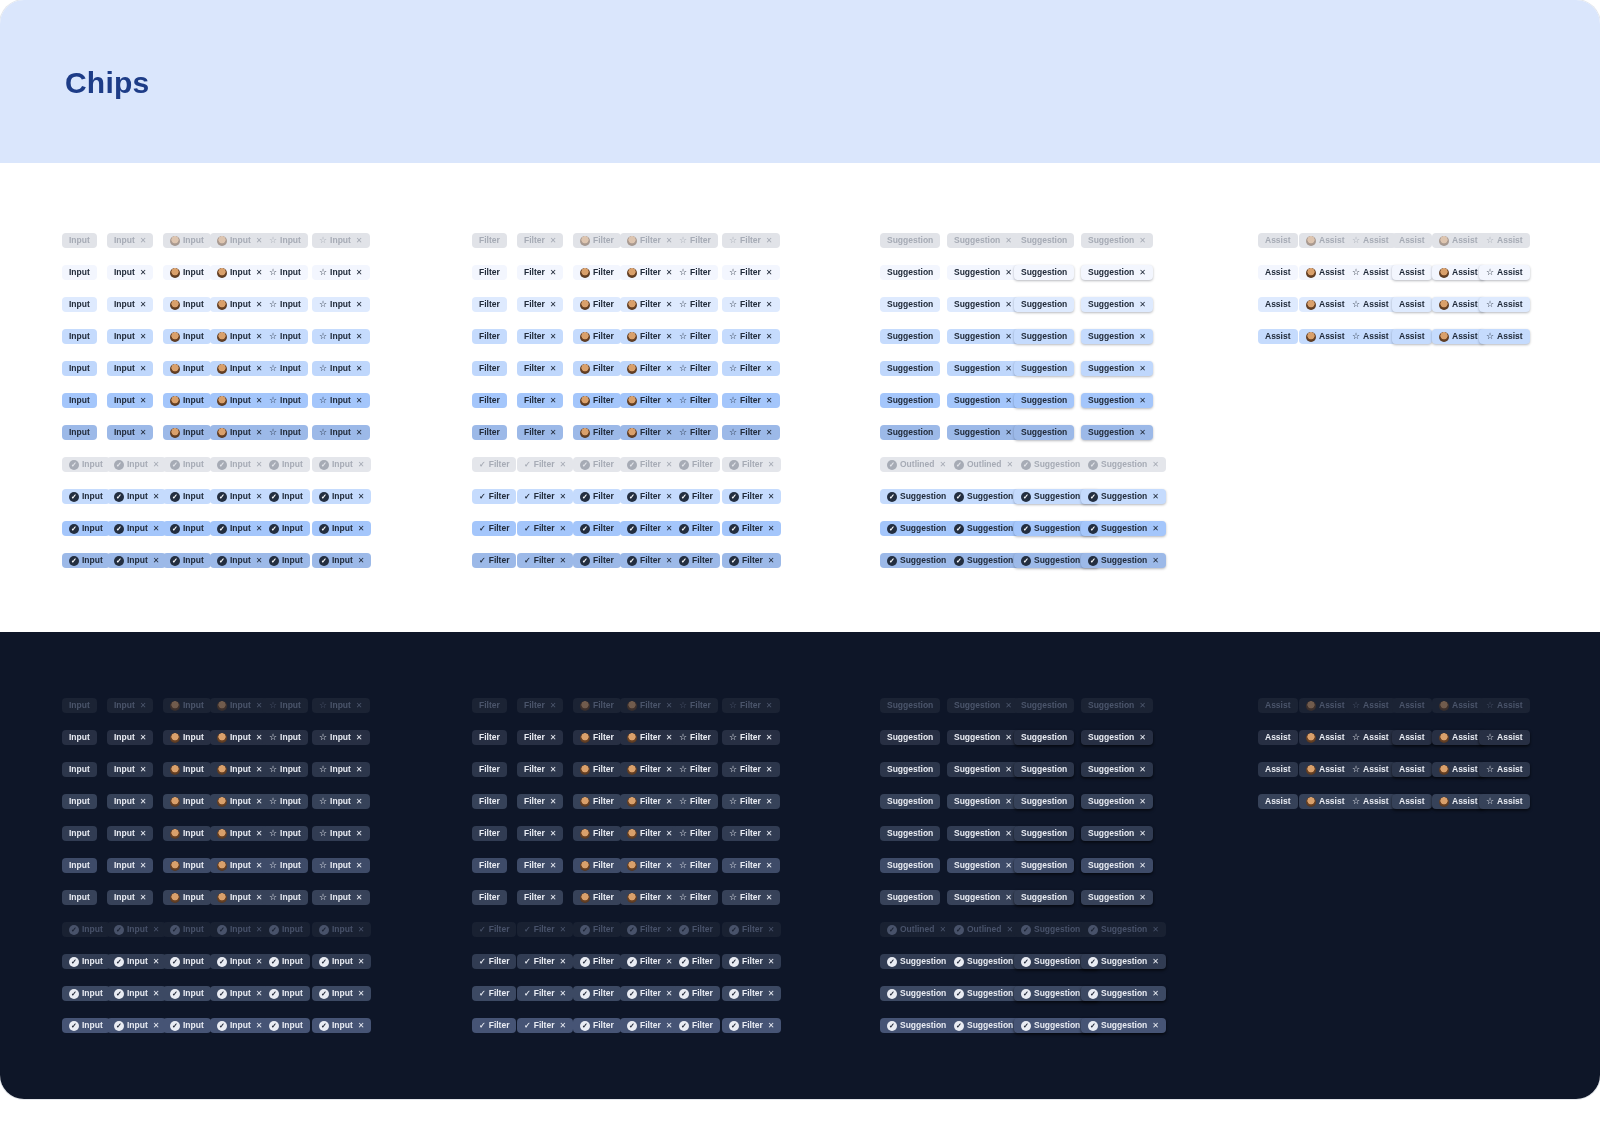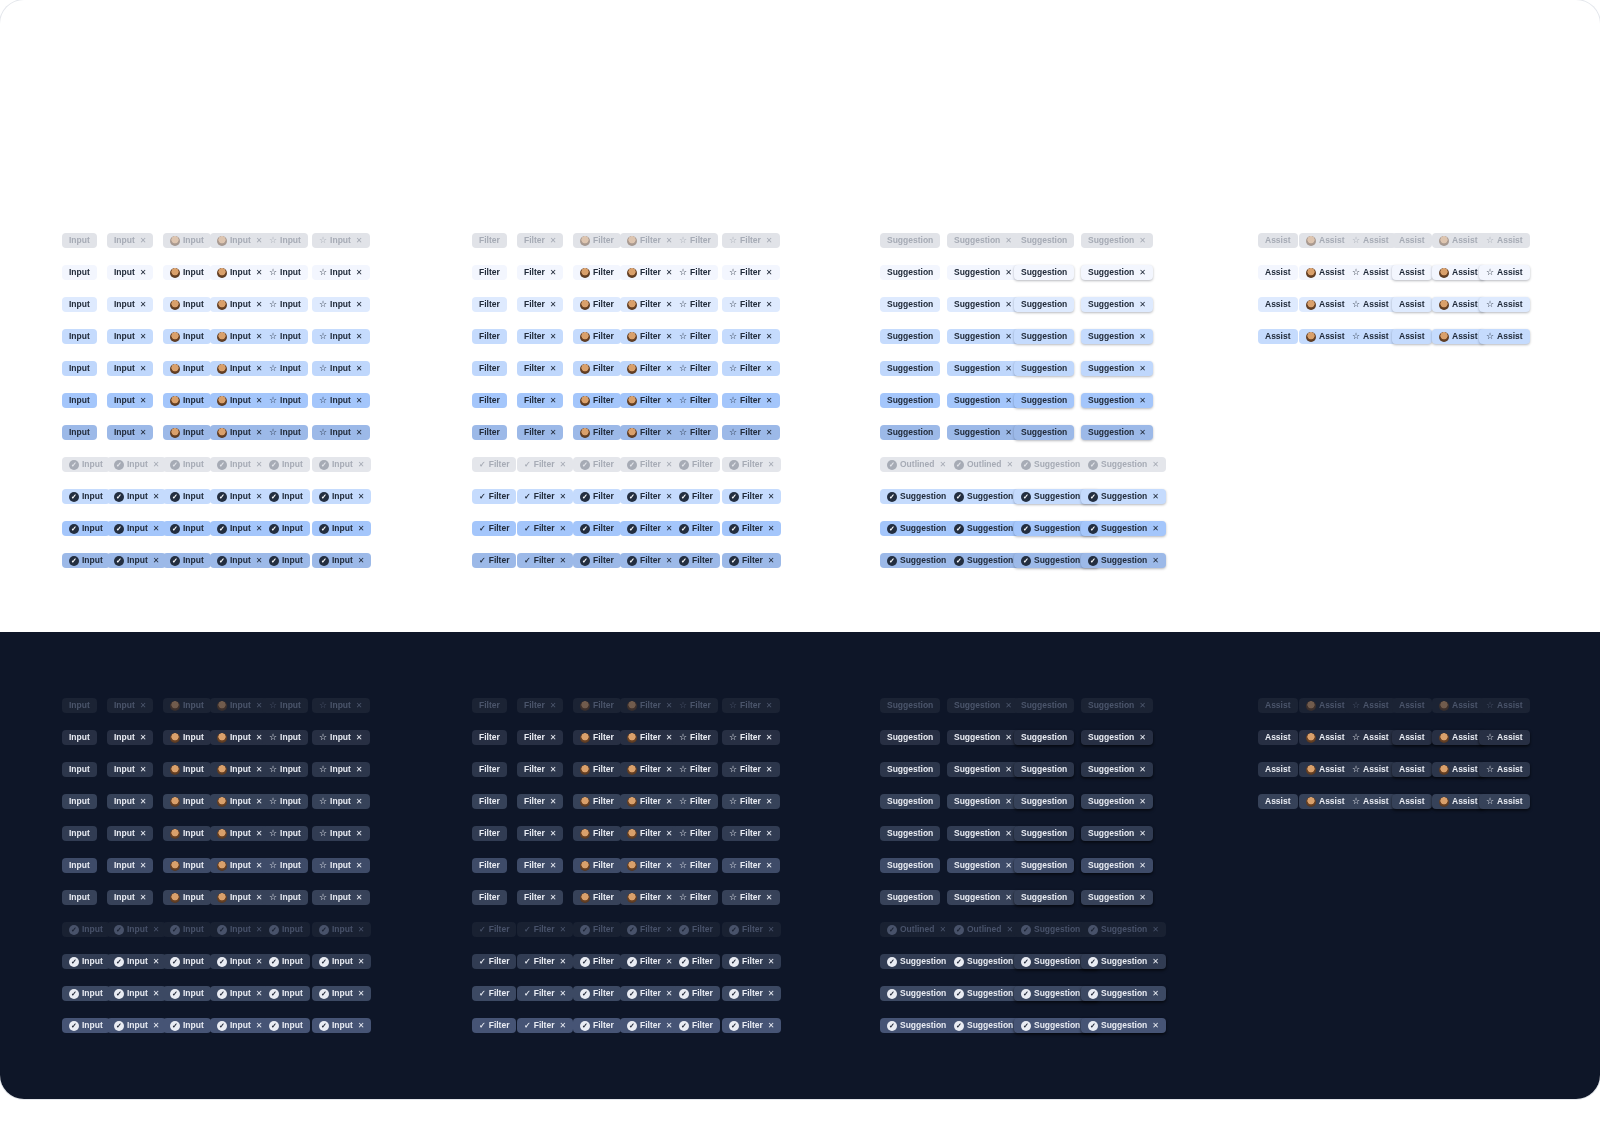--- a/index.html
+++ b/index.html
@@ -27,20 +27,23 @@
   .star-ico{font-size:9px;font-weight:400;}
   .check-ico{font-size:8px;}
   .ccircle{width:10px;height:10px;border-radius:50%;display:inline-flex;align-items:center;justify-content:center;
            font-size:7px;font-weight:700;flex:0 0 auto;}
   .close-ico{font-size:8px;margin-left:2px;font-weight:400;}
 </style>
 </head>
 <body>
 
 <div class="card">
+  <div class="header">
+    <div class="page-title">Chips</div>
+  </div>
   <div class="panel panel-light">
       <div class="group g-input">
         <div class="chip-row">
           <div class="chip" style="background: rgb(225, 227, 232); color: rgb(166, 171, 181);">
             <span class="chip-label">Input</span>
           </div>
           <div class="chip" style="background: rgb(225, 227, 232); color: rgb(166, 171, 181);">
             <span class="chip-label">Input</span>
             <span class="close-ico">✕</span>
           </div>

